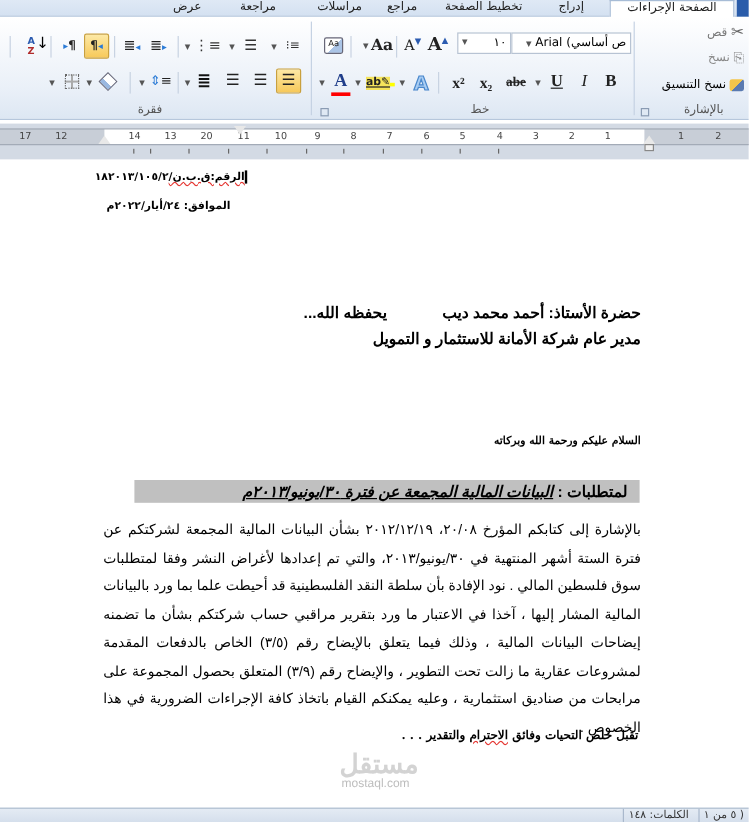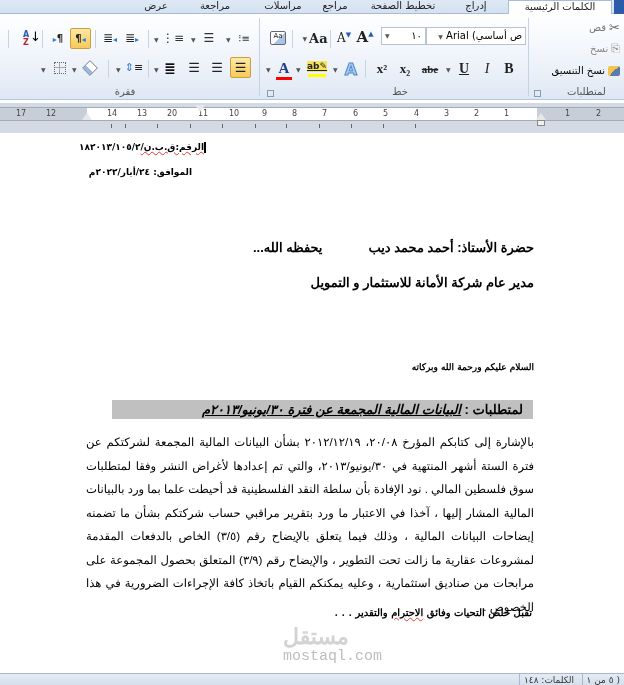--- a/index.html
+++ b/index.html
@@ -32,32 +32,32 @@
   .ref { font-size: 9px; }
   .addr { font-family: "Liberation Sans", sans-serif; font-weight: bold; font-size: 13px; }
   .greet { font-family: "DejaVu Serif", serif; font-size: 9px; }
   .subject { position: absolute; left: 112px; top: 400px; width: 421px; height: 19px; background: #c0c0c0; direction: rtl; font-family: "Liberation Sans", sans-serif; font-weight: bold; font-size: 13px; line-height: 19px; padding-right: 10px; }
   .subject u { text-decoration: underline; font-style: italic; }
   .body-para { position: absolute; left: 86px; top: 430px; width: 448px; direction: rtl; text-align: justify; text-align-last: right; font-family: "Liberation Sans", sans-serif; font-size: 11.6px; line-height: 23.5px; color: #000; }
   .closing { font-family: "DejaVu Serif", serif; font-size: 10px; }
   .spell { text-decoration: underline wavy #e53935; text-decoration-thickness: 1px; }
   .watermark { position: absolute; left: 283px; top: 626px; width: 60px; text-align: center; color: #cfcfcf; font-family: "Liberation Sans", sans-serif; }
   .wm-big { font-size: 22px; font-weight: bold; line-height: 22px; color: #d3d3d3; }
-  .wm-small { font-size: 15px; color: #bdbdbd; font-family: Liberation Mono, monospace; }
+  .wm-small { font-size: 10px; color: #bdbdbd; }
   
   .status { position: absolute; left: 0; top: 673px; width: 624px; height: 12px; background: linear-gradient(#e4ebf4, #d5dfec); border-top: 1px solid #a9b8cc; }
   .status-item { position: absolute; top: 0; height: 12px; font-size: 9px; line-height: 12px; color: #333; direction: rtl; border-left: 1px solid #a9b8cc; padding: 0 4px; white-space: nowrap; }
   .cursor { display: inline-block; width: 2px; height: 11px; background: #000; vertical-align: middle; }
 </style>
 </head>
 <body>
 
 <div class="tabs-row">
   <div class="file-tab"></div>
-  <div class="tab active" style="right:12px;width:104px;">الكلمات الرئيسية</div>
+  <div class="tab active" style="right:12px;width:104px;">الصفحة الإجراءات</div>
   <div class="tab" style="right:122px;width:52px;">إدراج</div>
   <div class="tab" style="right:180px;width:82px;">تخطيط الصفحة</div>
   <div class="tab" style="right:268px;width:42px;">مراجع</div>
   <div class="tab" style="right:316px;width:50px;">مراسلات</div>
   <div class="tab" style="right:384px;width:50px;">مراجعة</div>
   <div class="tab" style="right:448px;width:40px;">عرض</div>
 </div>
 
 <div class="ribbon">
 
@@ -67,21 +67,21 @@
       <span>قص</span>
     </div>
     <div class="clip-item" style="right:4px;top:28px;color:#888;">
       <span style="font-size:11px;color:#888;">⎘</span>
       <span>نسخ</span>
     </div>
     <div class="clip-item" style="right:4px;top:51px;">
       <span style="display:inline-block;width:12px;height:10px;background:linear-gradient(135deg,#f3c54a 50%,#5a7ab0 50%);border-radius:2px;"></span>
       <span>نسخ التنسيق</span>
     </div>
-    <div class="group-label" style="right:10px;width:55px;">لمتطلبات</div>
+    <div class="group-label" style="right:10px;width:55px;">بالإشارة</div>
     <div class="launcher" style="left:534px;"></div>
   </div>
   <div class="group-sep" style="left:528px;"></div>
 
   <div>
     <div class="combo" style="left:426px;top:13px;width:100px;direction:rtl;text-align:right;">
       <span>ص أساسي) Arial</span>
       <span style="font-size:6px;color:#555;"> ▼</span>
     </div>
     <div class="combo" style="left:381px;top:13px;width:45px;text-align:right;">
@@ -109,21 +109,21 @@
     <div class="btn" style="left:455px;top:46px;width:18px;height:18px;font-family:'Liberation Serif',serif;font-weight:bold;text-decoration:underline;font-size:14px;">U</div>
     <div class="drop" style="left:446px;top:52px;">▼</div>
     <div class="btn" style="left:418px;top:46px;width:24px;height:18px;font-family:'Liberation Serif',serif;font-weight:bold;font-size:11px;text-decoration:line-through;">abe</div>
     <div class="btn" style="left:396px;top:46px;width:18px;height:18px;font-family:'Liberation Serif',serif;font-weight:bold;font-size:13px;">x₂</div>
     <div class="btn" style="left:373px;top:46px;width:18px;height:18px;font-family:'Liberation Serif',serif;font-weight:bold;font-size:13px;">x²</div>
     <div class="small-sep" style="left:365px;top:46px;"></div>
     <div class="btn" style="left:342px;top:45px;width:18px;height:20px;font-size:16px;font-weight:bold;color:#a9cdf3;-webkit-text-stroke:1px #4a88cc;">
         <span>A</span>
       </div>
     <div class="drop" style="left:333px;top:52px;">▼</div>
-    <div class="btn" style="left:305px;top:45px;width:24px;height:20px;flex-direction:column;text-decoration:underline;">
+    <div class="btn" style="left:305px;top:45px;width:24px;height:20px;text-decoration:underline;">
       <span style="font-size:9px;font-weight:bold;line-height:11px;background:#f5e45b;">ab✎</span>
       <span style="display:block;width:18px;height:3px;background:#ffff00;margin-top:2px;"></span>
     </div>
     <div class="drop" style="left:296px;top:52px;">▼</div>
     <div class="btn" style="left:274px;top:45px;width:20px;height:22px;flex-direction:column;">
       <span style="font-family:'Liberation Serif',serif;font-weight:bold;font-size:15px;line-height:15px;color:#1f3d8a;">A</span>
       <span style="display:block;width:16px;height:3px;background:#ff0000;margin-top:1px;"></span>
     </div>
     <div class="drop" style="left:266px;top:52px;">▼</div>
     <div class="group-label" style="left:380px;width:40px;">خط</div>
@@ -236,21 +236,21 @@
 <div class="tab-tick" style="left:383px;"></div>
 <div class="tab-tick" style="left:415px;"></div>
 
 <div class="page"></div>
 
 <div class="line ref" style="right:418px;top:142px;">
   <span class="cursor"></span><span class="spell">الرقم:ق.ب.ن/</span><span>١٨٢٠١٣/١٠٥/٢</span>
 </div>
 <div class="line ref" style="right:432px;top:167px;">الموافق: ٢٤/أيار/٢٠٢٢م</div>
 
-<div class="line addr" style="right:90px;top:240px;margin-left:44px;">
+<div class="line addr" style="right:90px;top:253px;margin-left:44px;">
   <span>حضرة الأستاذ: أحمد محمد ديب</span><span style="display:inline-block;width:46px;"></span><span>يحفظه الله...</span>
 </div>
 <div class="line addr" style="right:90px;top:275px;">مدير عام شركة الأمانة للاستثمار و التمويل</div>
 
 <div class="line greet" style="right:90px;top:362px;">السلام عليكم ورحمة الله وبركاته</div>
 
 <div class="subject">
   <span>لمتطلبات : </span><u>البيانات المالية المجمعة عن فترة ٣٠/يونيو/٢٠١٣م</u>
 </div>
 

